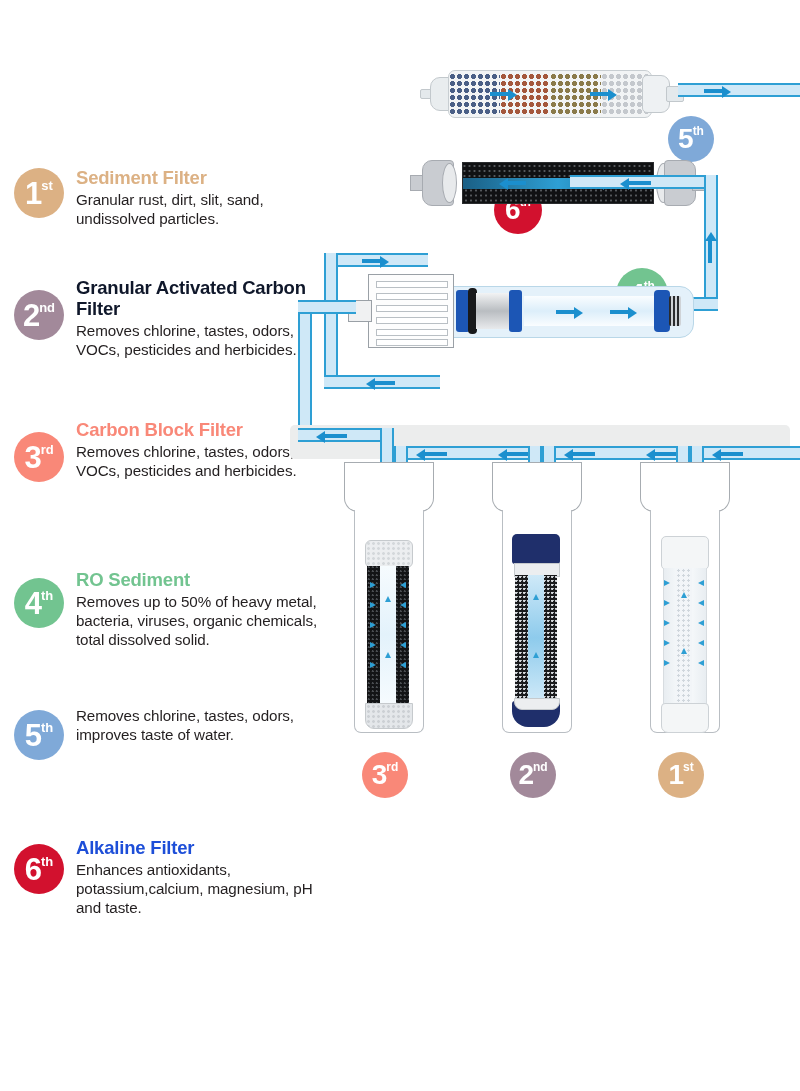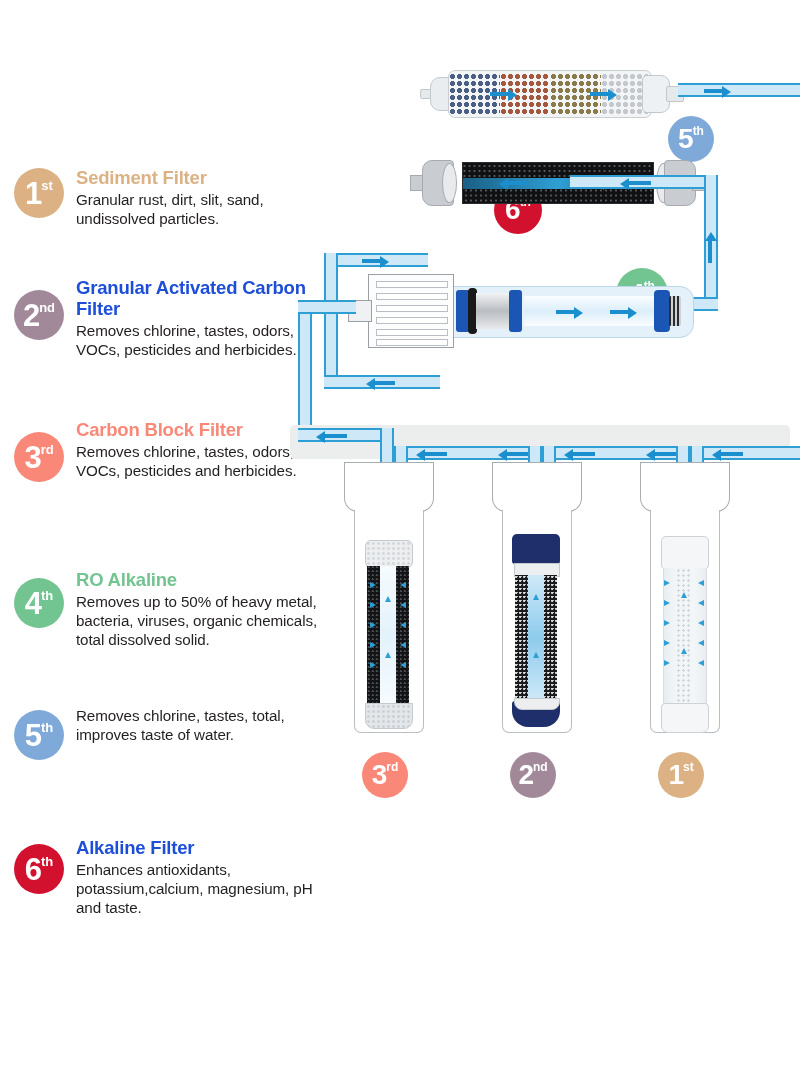--- a/index.html
+++ b/index.html
@@ -143,21 +143,21 @@
         <p class="legend-desc">Granular rust, dirt, slit, sand, undissolved particles.</p>
       </div>
     </div>
 
     <div class="legend-item" style="top:278px">
       <div class="badge" style="background:#a2899a;top:12px">
         <span class="num">2</span>
           <span class="ord">nd</span>
       </div>
       <div class="legend-text">
-        <p class="legend-title" style="color:#1d4ed8">Granular Activated Carbon Filter</p>
+        <p class="legend-title" style="color:#0f172a">Granular Activated Carbon Filter</p>
         <p class="legend-desc">Removes chlorine, tastes, odors, VOCs, pesticides and herbicides.</p>
       </div>
     </div>
 
     <div class="legend-item" style="top:420px">
       <div class="badge" style="background:#f98878;top:12px">
         <span class="num">3</span>
           <span class="ord">rd</span>
       </div>
       <div class="legend-text">
@@ -165,32 +165,32 @@
         <p class="legend-desc">Removes chlorine, tastes, odors, VOCs, pesticides and herbicides.</p>
       </div>
     </div>
 
     <div class="legend-item" style="top:570px">
       <div class="badge" style="background:#72c490;top:8px">
         <span class="num">4</span>
           <span class="ord">th</span>
       </div>
       <div class="legend-text">
-        <p class="legend-title" style="color:#72c490">RO Alkaline</p>
+        <p class="legend-title" style="color:#72c490">RO Sediment</p>
         <p class="legend-desc">Removes up to 50% of heavy metal, bacteria, viruses, organic chemicals, total dissolved solid.</p>
       </div>
     </div>
 
     <div class="legend-item" style="top:702px">
       <div class="badge" style="background:#7fa9d8;top:8px">
         <span class="num">5</span>
           <span class="ord">th</span>
       </div>
       <div class="legend-text">
-        <p class="legend-desc" style="margin-top:4px">Removes chlorine, tastes, total, improves taste of water.</p>
+        <p class="legend-desc" style="margin-top:4px">Removes chlorine, tastes, odors, improves taste of water.</p>
       </div>
     </div>
 
     <div class="legend-item" style="top:838px">
       <div class="badge" style="background:#d2112e;top:6px">
         <span class="num">6</span>
           <span class="ord">th</span>
       </div>
       <div class="legend-text">
         <p class="legend-title" style="color:#1d4ed8">Alkaline Filter</p>

